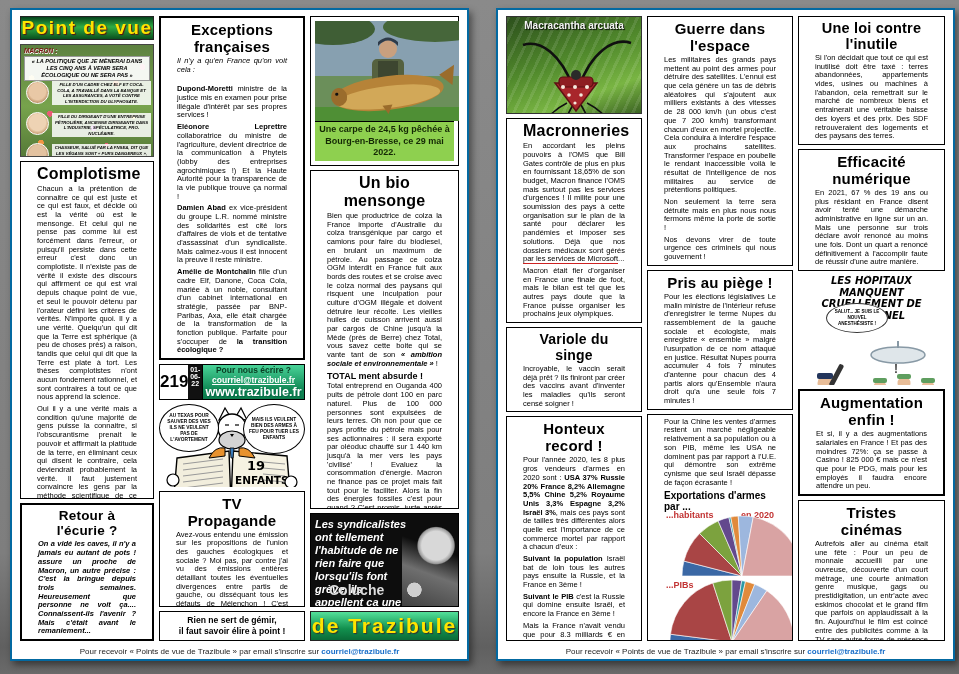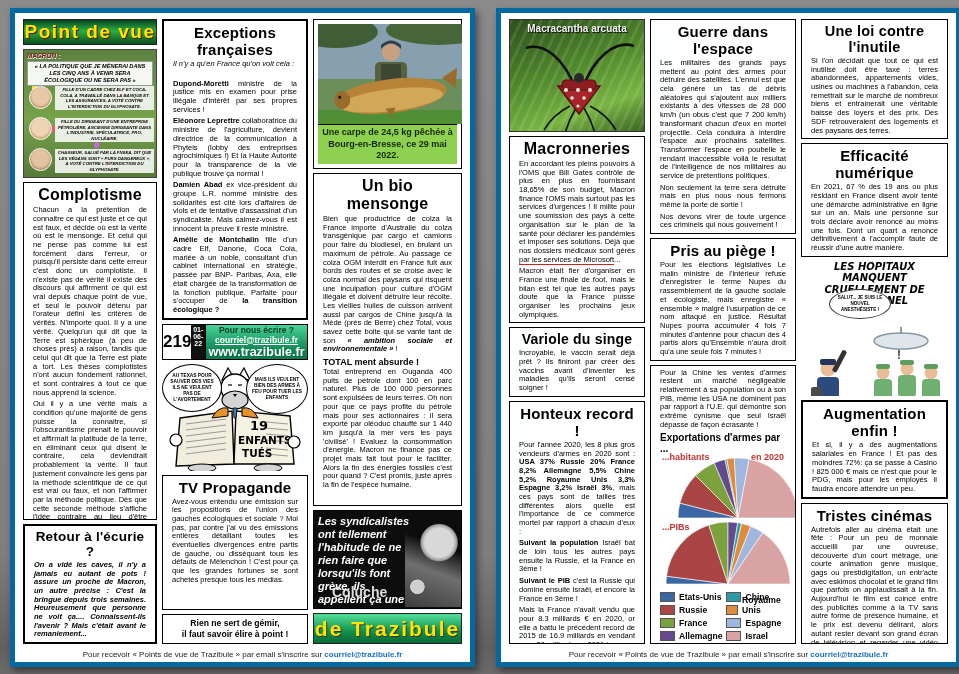--- a/index.html
+++ b/index.html
@@ -2,25 +2,25 @@
 <html><head>
 <meta charset="utf-8">
 <style>
   html,body{margin:0;padding:0}
   body{
     width:959px;height:674px;position:relative;overflow:hidden;
     background:linear-gradient(180deg,#8a8a8a 0%,#7e7e7e 82%,#606060 96%,#6a6a6a 100%);
     font-family:"Liberation Sans",sans-serif;color:#000;
   }
   .page{position:absolute;top:8px;width:455px;height:649px;background:#fff;
-    border:5px solid #0369a1;box-shadow:3px 4px 7px rgba(0,0,0,.45);}
+    border:2px solid #0369a1;box-shadow:3px 4px 7px rgba(0,0,0,.45);}
   #page1{left:10px}#page2{left:496px}
   .page-inner{position:absolute;left:8px;right:8px;top:6px;bottom:18px;display:flex;gap:5px}
   .col{display:flex;flex-direction:column;gap:4px;overflow:hidden}
-  .box{border:1.5px solid #000;padding:3px 9px;background:#fff;box-sizing:border-box}
+  .box{border:1.5px solid #000;padding:3px 16px;background:#fff;box-sizing:border-box}
   .box2{border:2px solid #000}
   h2{font-size:14.5px;font-weight:bold;text-align:center;margin:0 0 2px;letter-spacing:.2px}
   .t{font-size:7.5px;line-height:1.16;text-align:justify;margin:0 0 3px}
   .t:last-child{margin-bottom:0}
   .lead{font-weight:bold}
   .it{font-style:italic}
   .bd{font-weight:bold}
   .ul-red{border-bottom:1px solid #c22;}
   .footer{position:absolute;bottom:3px;left:0;width:100%;text-align:center;font-size:8px;color:#222}
   .footer a{color:#1a6fc9;text-decoration:none;font-weight:bold}

